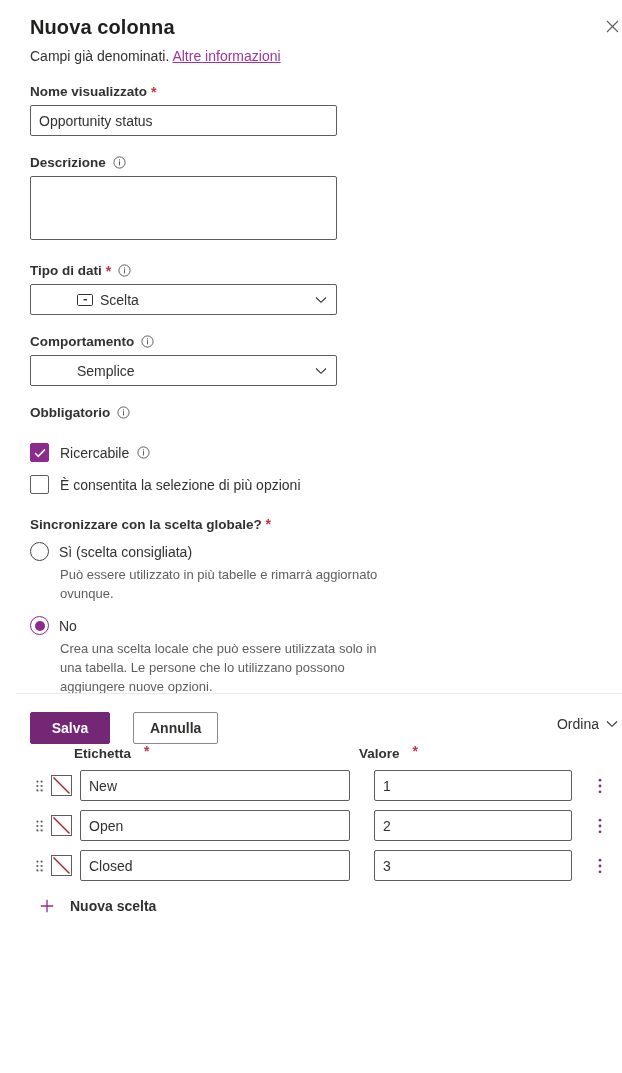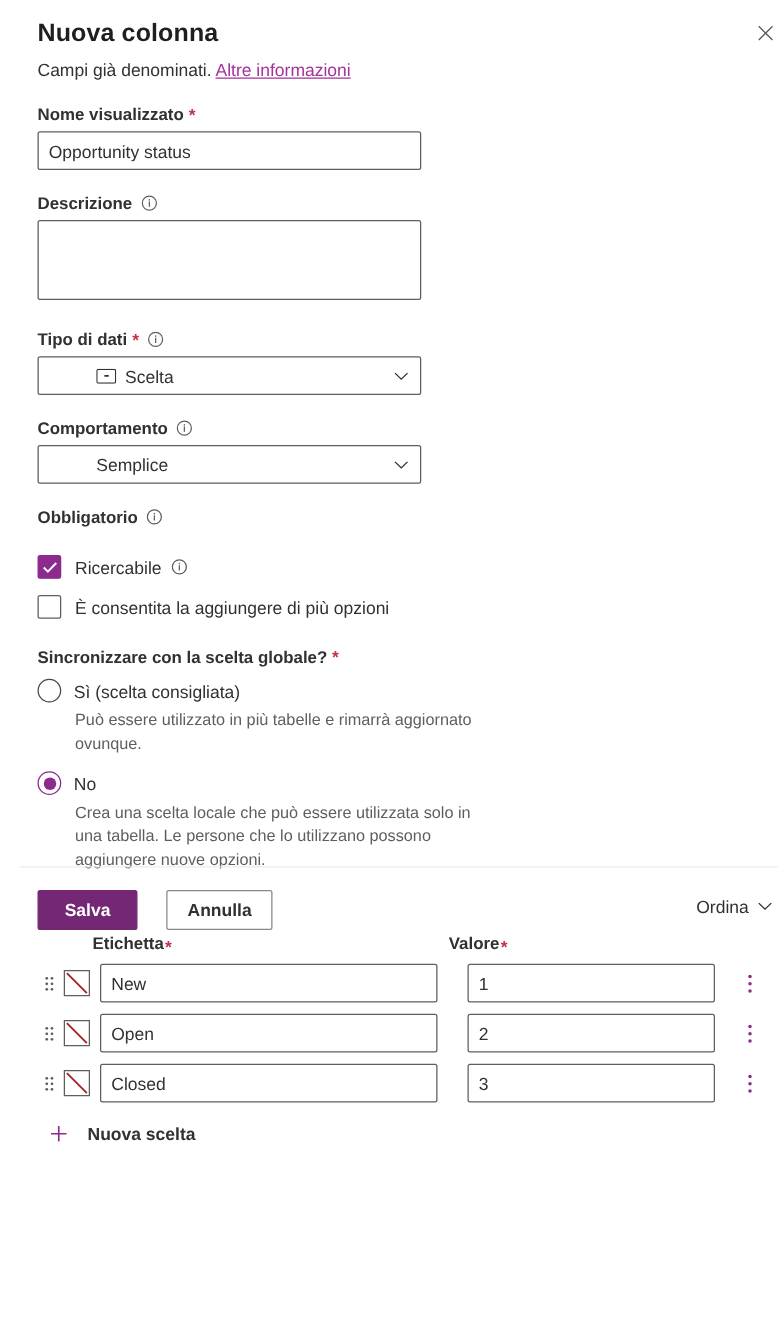--- a/index.html
+++ b/index.html
@@ -106,21 +106,21 @@
   .choices-hd { display:flex; align-items:center; justify-content:space-between; }
   .choices-title { font-size:13.5px; font-weight:600; color:#323130; }
   .ordina {
     display:flex; align-items:center; gap:7px; font-size:14px;
     color:#323130; cursor:pointer; padding-right: 6px;
   }
   .col-hd { display:flex; margin-top:14px; padding-left:44px; }
   .col-hd .c1 { width:285px; }
   .col-hd .ch {
     font-size:13.5px; font-weight:600; color:#323130;
-    display:flex; align-items:flex-end; gap:1px;
+    display:flex; align-items:flex-start; gap:13px;
   }
   .crow { display:flex; align-items:center; margin-top:9px; }
   .drag {
     width:18px; flex:none; display:flex; align-items:center; justify-content:center;
     cursor:grab; color:#605e5c;
   }
   .drag svg{display:block}
   .swatch {
     width:21px; height:21px; border:1px solid #605e5c; background:#fff;
     margin-left:3px; flex:none; cursor:pointer;
@@ -292,21 +292,21 @@
               <circle cx="6.5" cy="6.5" r="5.6" fill="none" stroke="currentColor" stroke-width="1"></circle>
               <rect x="6" y="5.2" width="1" height="4.2" fill="currentColor"></rect>
               <rect x="6" y="3.3" width="1" height="1.2" fill="currentColor"></rect>
             </svg>
         </span>
       </span>
     </div>
 
     <div class="cbrow cbrow-2">
       <span class="cb"></span>
-      <span class="cbtxt">È consentita la aggiungere di più opzioni</span>
+      <span class="cbtxt">È consentita la selezione di più opzioni</span>
     </div>
 
     <div class="rg">
       <div class="rg-lbl">
         <span>Sincronizzare con la scelta globale?</span>
         <span class="req">*</span>
       </div>
 
       <div class="rrow">
         <span class="radio"></span>

